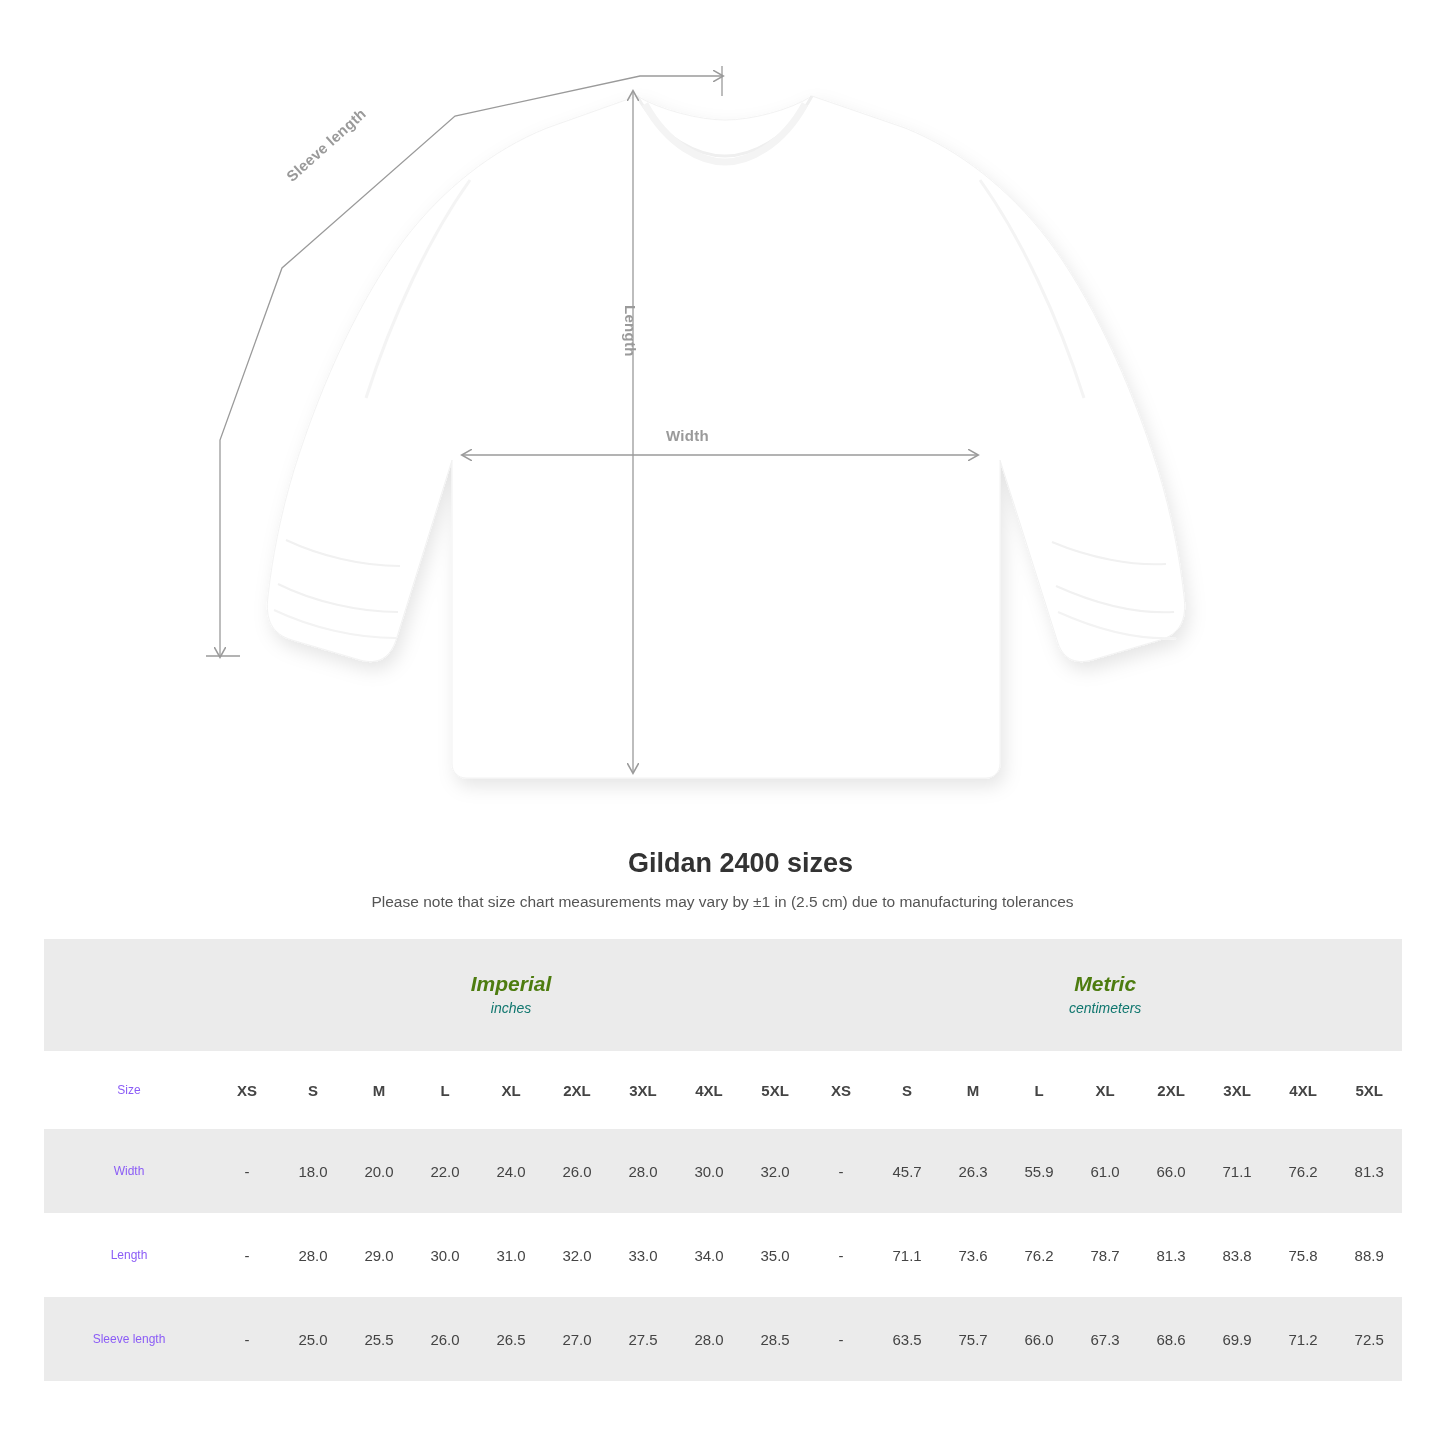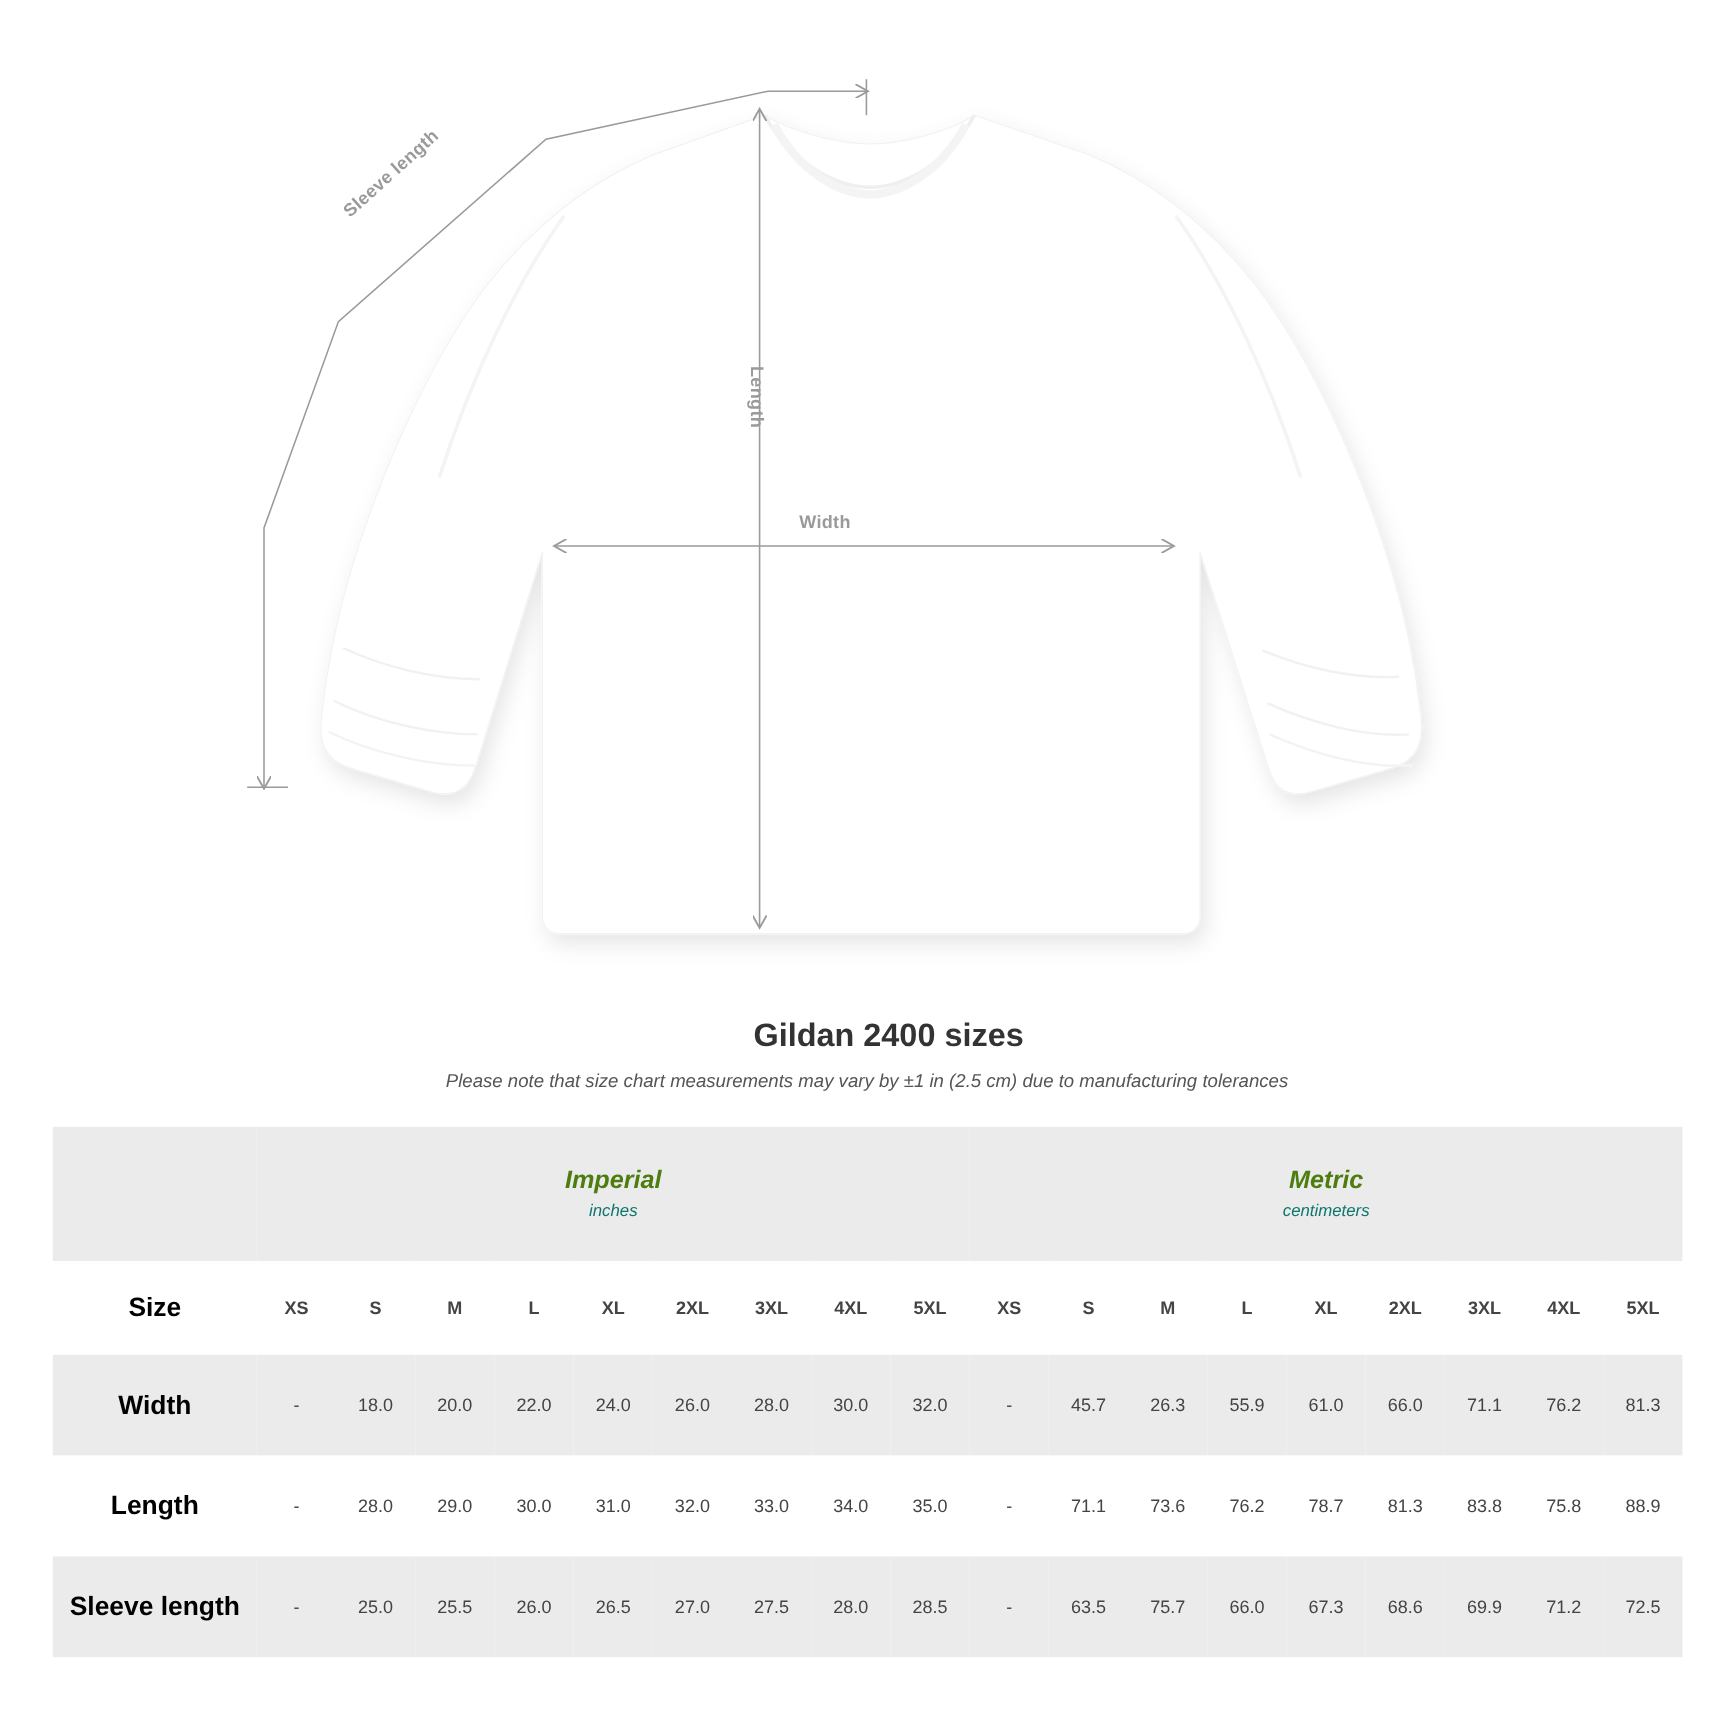--- a/index.html
+++ b/index.html
@@ -63,21 +63,20 @@
   }
   .chart-title {
     font-size: 27px;
     font-weight: bold;
     color: #333333;
     margin: 0;
     padding-left: 36px;
   }
   .chart-note {
     font-size: 15.5px;
-    font-style: italic;
     color: #555555;
     margin: 14px 0 0 0;
   }
 
   
   .table-wrap {
     margin: 28px 44px 0 44px;
     width: 1357px;
   }
   table.sizes {
@@ -111,23 +110,23 @@
     text-align: center;
   }
   .hdr td {
     height: 78px;
     font-weight: bold;
     color: #3c3c3c;
     font-size: 16px;
     background: #ffffff;
   }
   .hdr td.rowlabel, .datarow td.rowlabel {
-    font-weight: bold;
-    font-size: 22px;
-    color: #000000;
+    font-weight: normal;
+    font-size: 12px;
+    color: #8b5cf6;
     width: 170px;
   }
   .datarow td {
     height: 84px;
     font-size: 16px;
   }
   .datarow.shaded td {
     background: #ebebeb;
   }
   .datarow.plain td {

